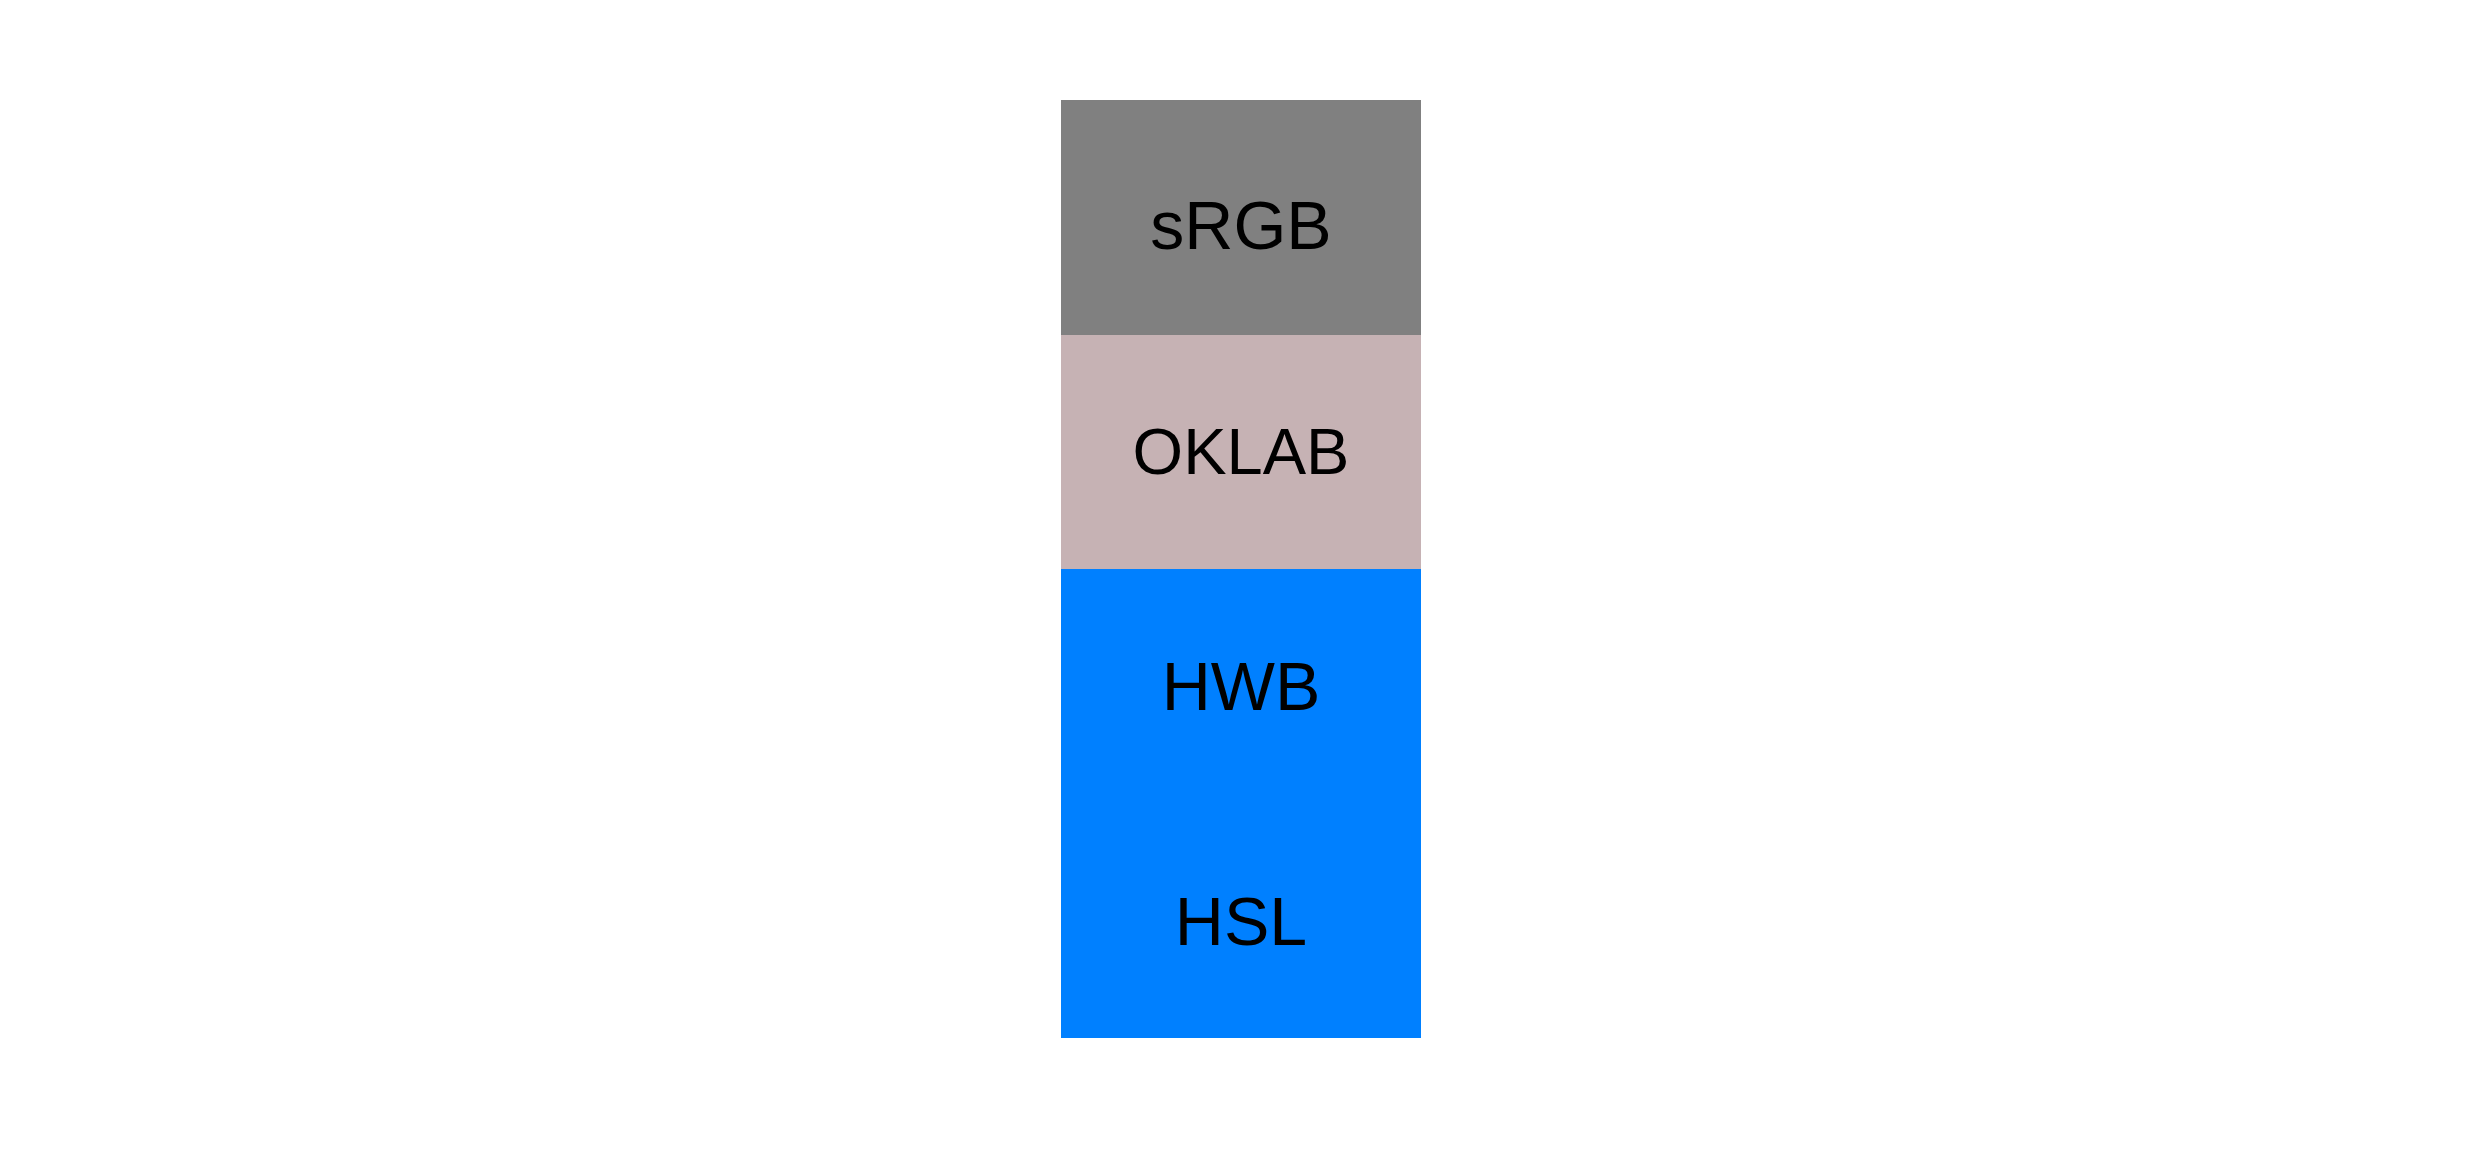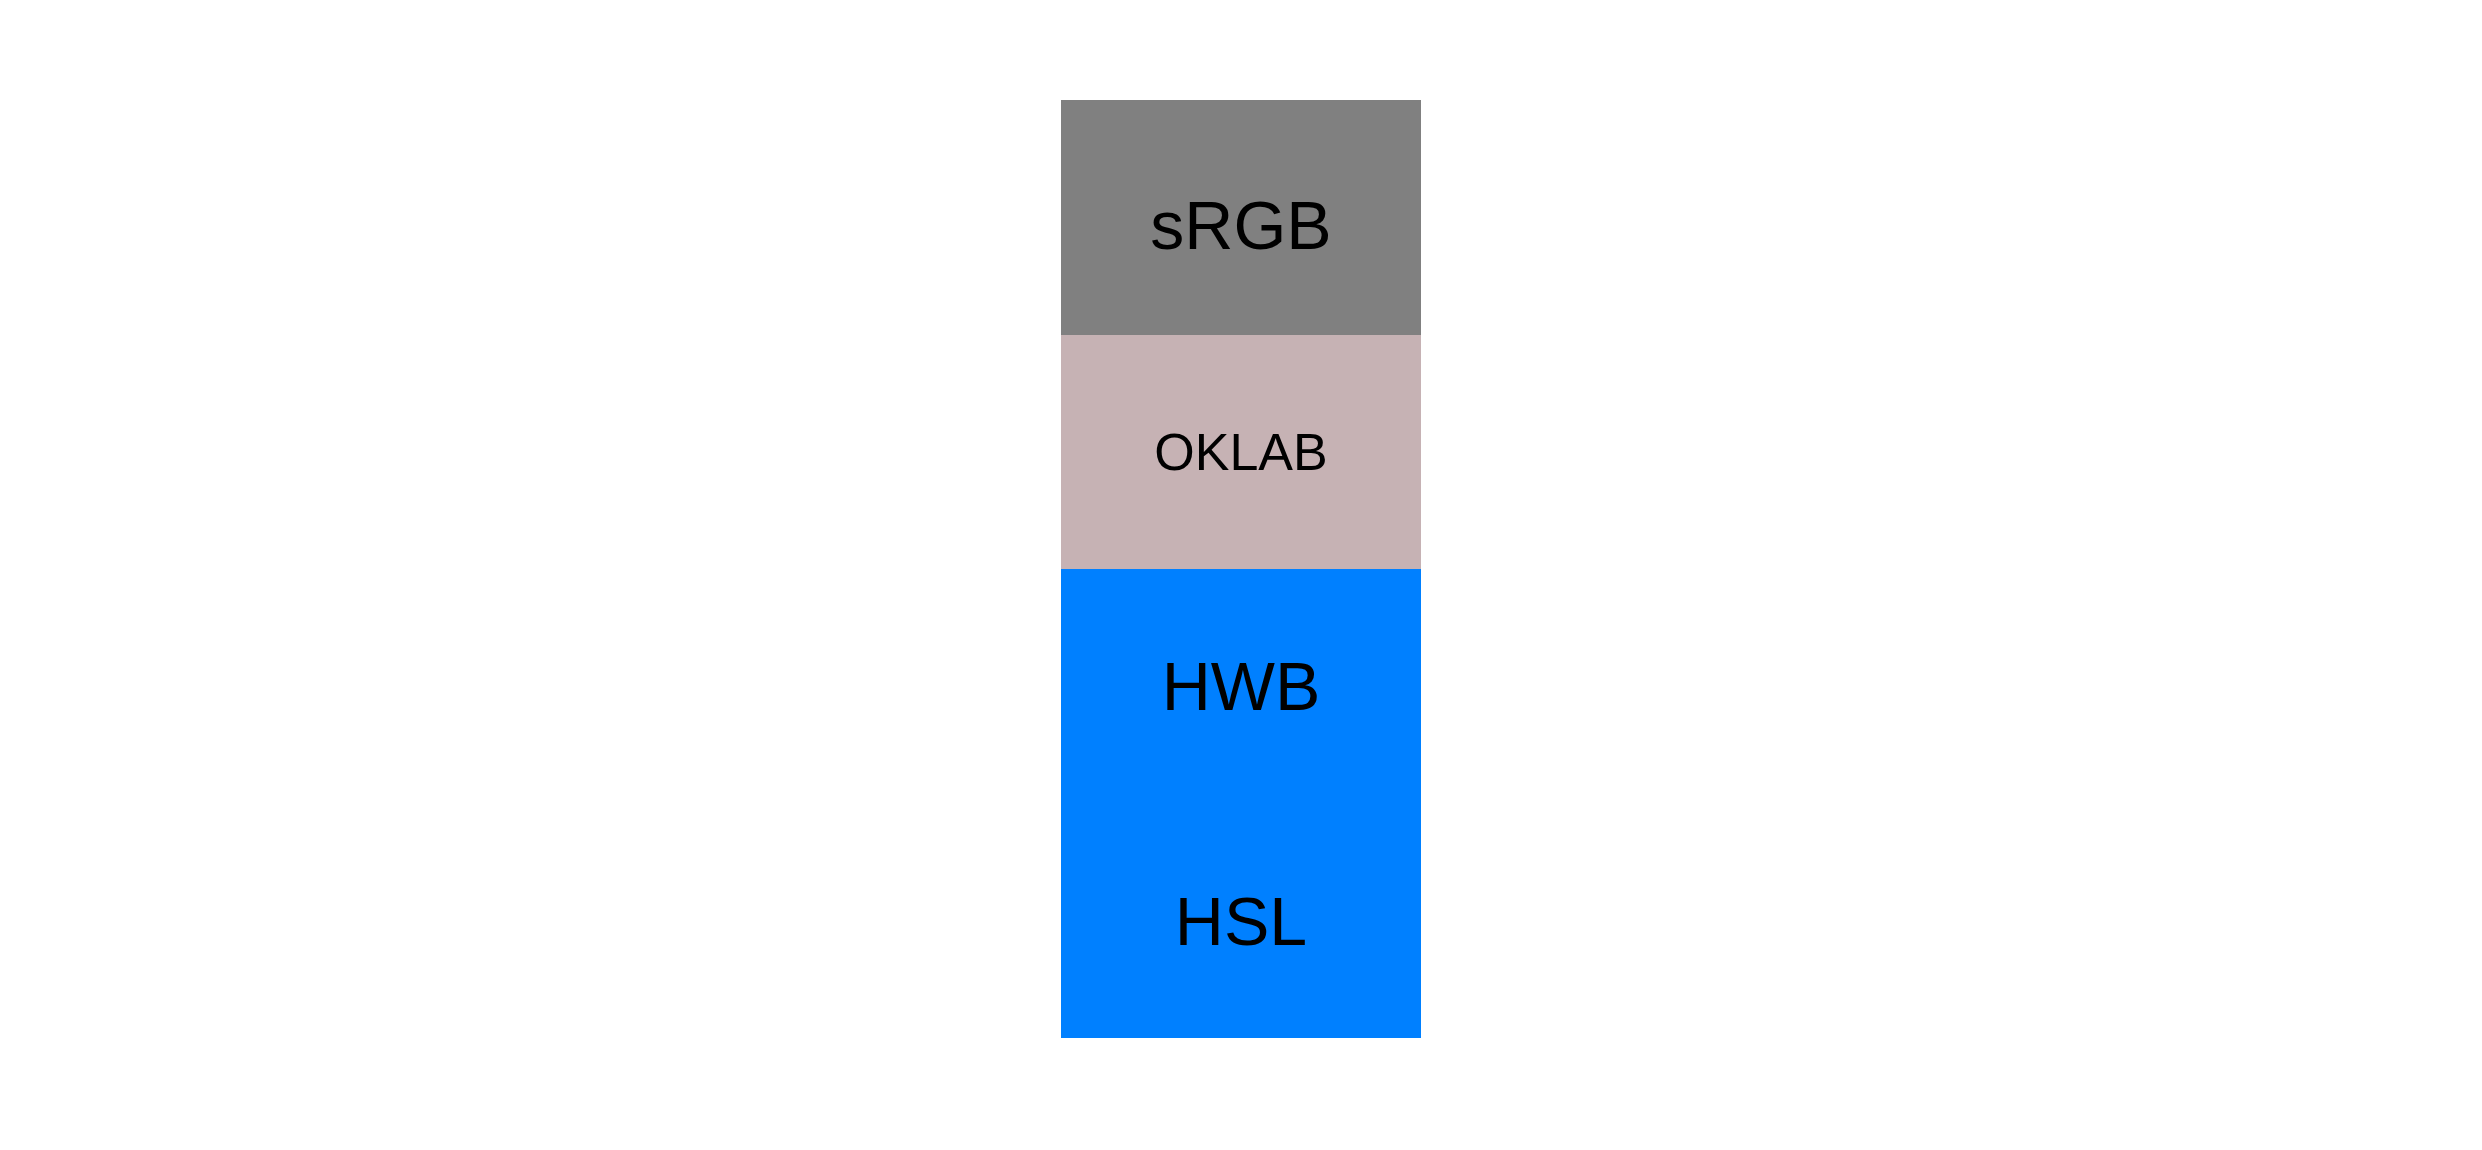--- a/index.html
+++ b/index.html
@@ -49,21 +49,21 @@
 </head>
 <body style="background-color: rgb(255, 255, 255); width: 2482px; height: 1150px;">
 
 <div id="swatch-stack" style="left: 1061px; top: 100px; width: 360px; height: 938px;">
 
   <div class="swatch" style="background-color: rgb(128, 128, 128);">
     <span class="swatch-label" style="color: rgb(0, 0, 0); font-size: 68px; margin-top: 16px;">sRGB</span>
   </div>
 
   <div class="swatch" style="background-color: rgb(198, 178, 180);">
-    <span class="swatch-label" style="color: rgb(0, 0, 0); font-size: 52px;">OKLAB</span>
+    <span class="swatch-label" style="color: rgb(0, 0, 0); font-size: 65px;">OKLAB</span>
   </div>
 
   <div class="swatch" style="background-color: rgb(0, 128, 255);">
     <span class="swatch-label" style="color: rgb(0, 0, 0); font-size: 68px;">HWB</span>
   </div>
 
   <div class="swatch" style="background-color: rgb(0, 128, 255);">
     <span class="swatch-label" style="color: rgb(0, 0, 0); font-size: 68px;">HSL</span>
   </div>
 

